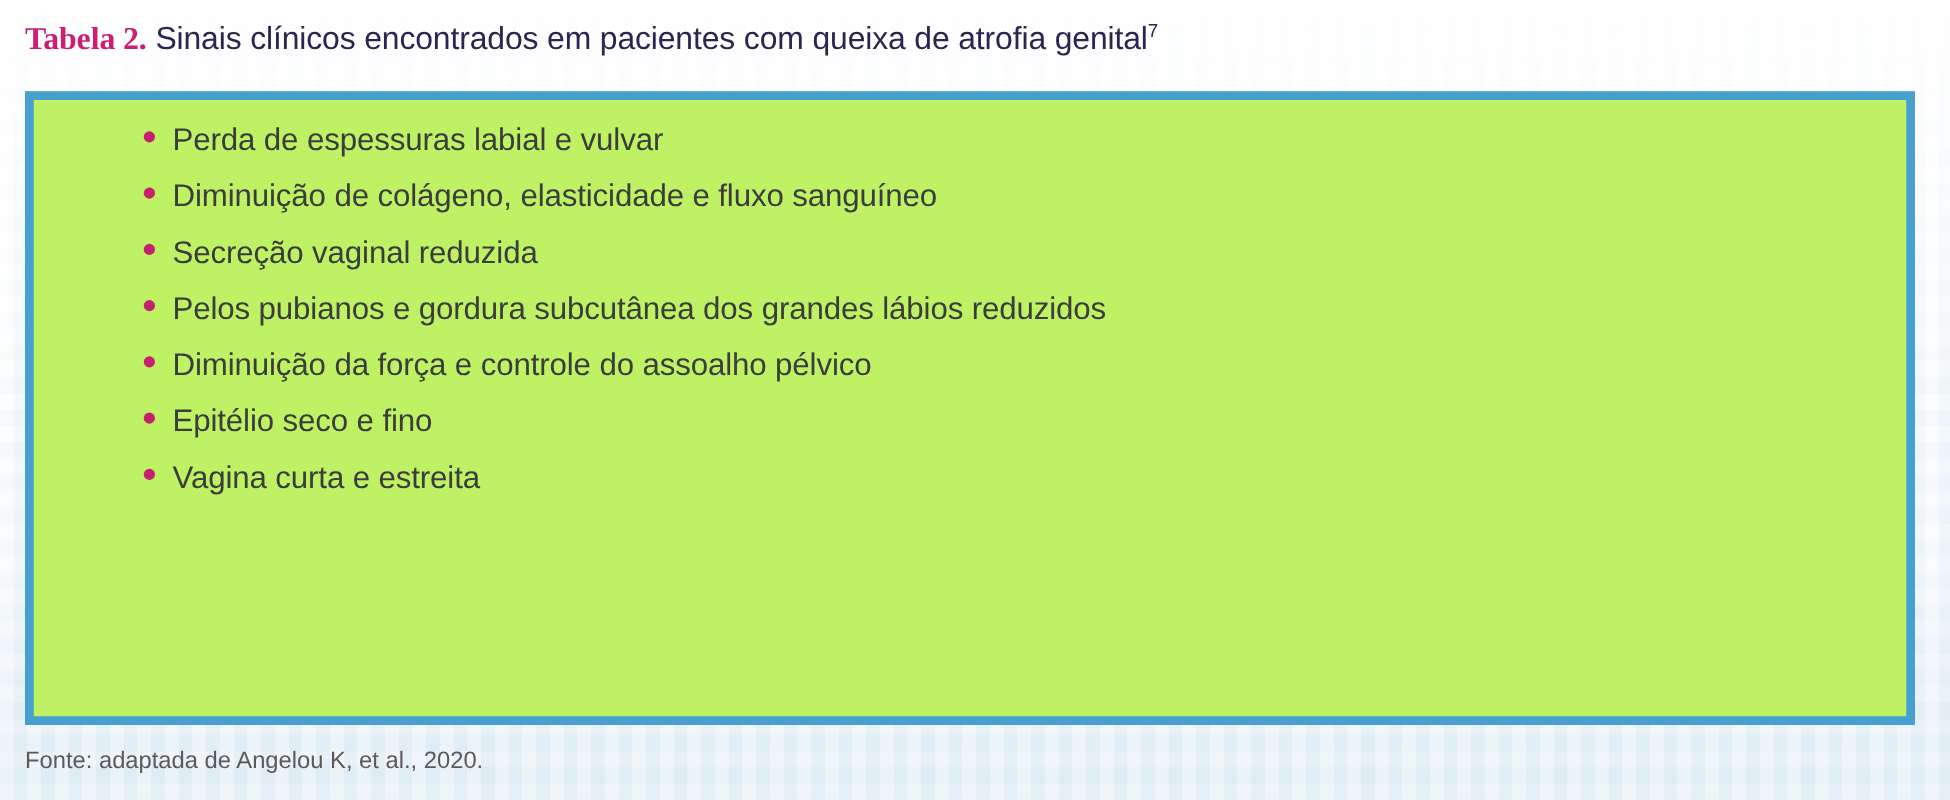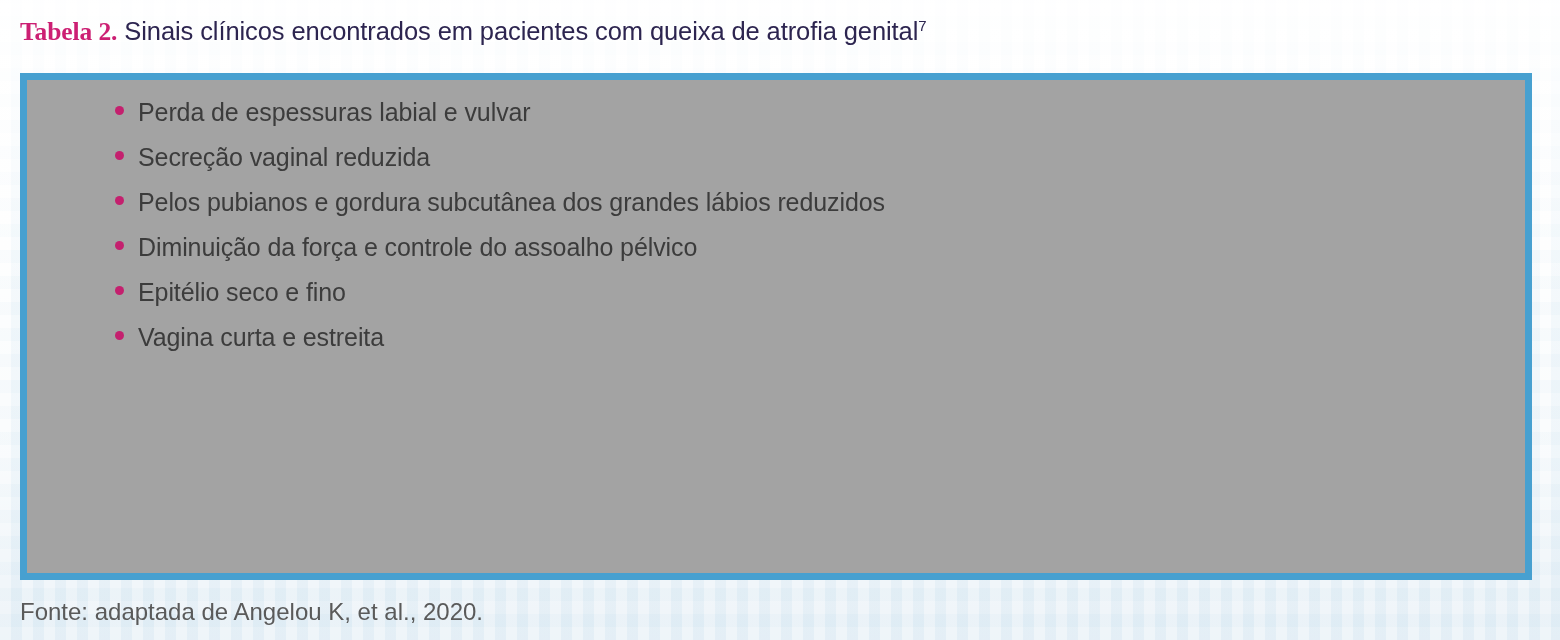--- a/index.html
+++ b/index.html
@@ -82,21 +82,21 @@
 
   
   #table-box {
     position: absolute;
     left: 20px;
     top: 73px;
     width: 1512px;
     height: 507px;
     box-sizing: border-box;
     border: 7px solid #47a0d0;
-    background: #a3a3a3;
+    background: #bef264;
   }
 
   #signs-list {
     list-style: none;
     margin: 0;
     padding: 18px 0 0 0;
   }
   #signs-list li {
     display: flex;
     align-items: baseline;
@@ -119,41 +119,45 @@
   #signs-list li .txt {
     display: block;
     letter-spacing: -0.1px;
   }
 
   
   #source-note {
     position: absolute;
     left: 20px;
     top: 598px;
-    font-size: 24px;
+    font-size: 19px;
     color: #5a5a5a;
     white-space: nowrap;
   }
 </style>
 </head>
 <body>
 
 <div id="page"></div>
 
 <div class="layer">
 
   <div id="caption">
     <span class="label">Tabela 2.</span><span> Sinais clínicos encontrados em pacientes com queixa de atrofia genital</span><span class="sup">7</span>
   </div>
 
   <div id="table-box">
     <ul id="signs-list">
       <li>
         <span class="dot"></span>
         <span class="txt">Perda de espessuras labial e vulvar</span>
+      </li>
+      <li>
+        <span class="dot"></span>
+        <span class="txt">Diminuição de colágeno, elasticidade e fluxo sanguíneo</span>
       </li>
       <li>
         <span class="dot"></span>
         <span class="txt">Secreção vaginal reduzida</span>
       </li>
       <li>
         <span class="dot"></span>
         <span class="txt">Pelos pubianos e gordura subcutânea dos grandes lábios reduzidos</span>
       </li>
       <li>

